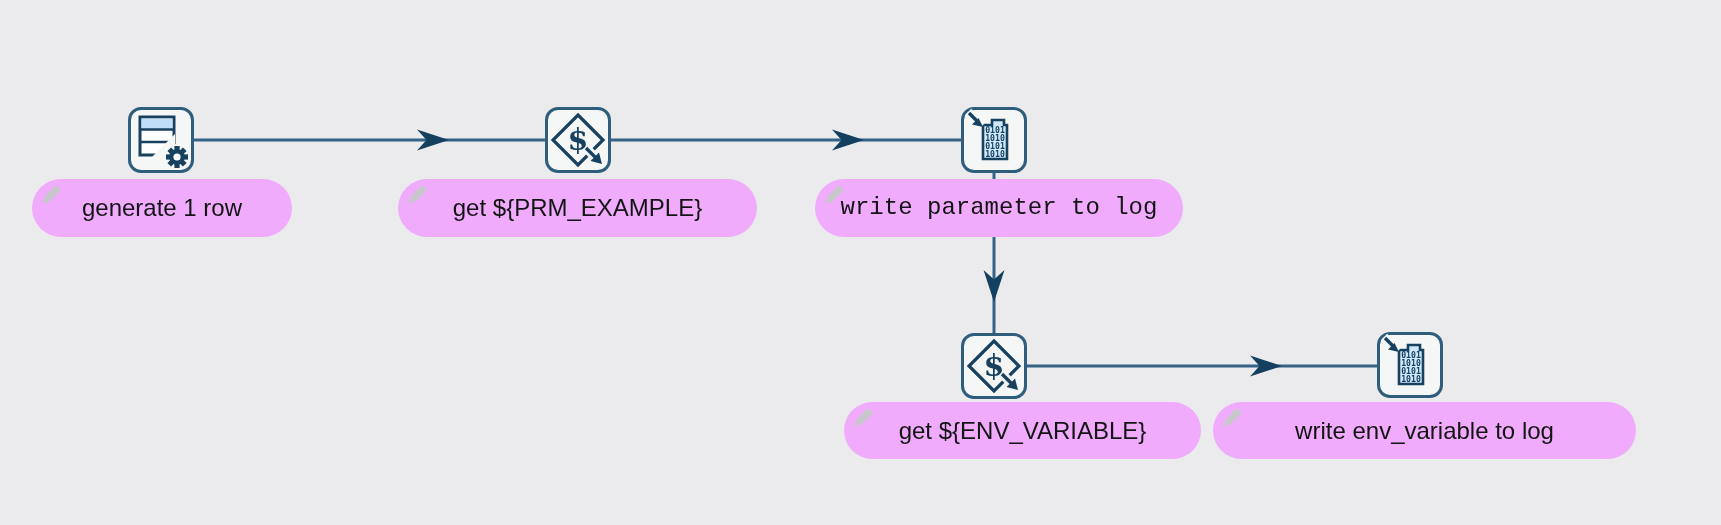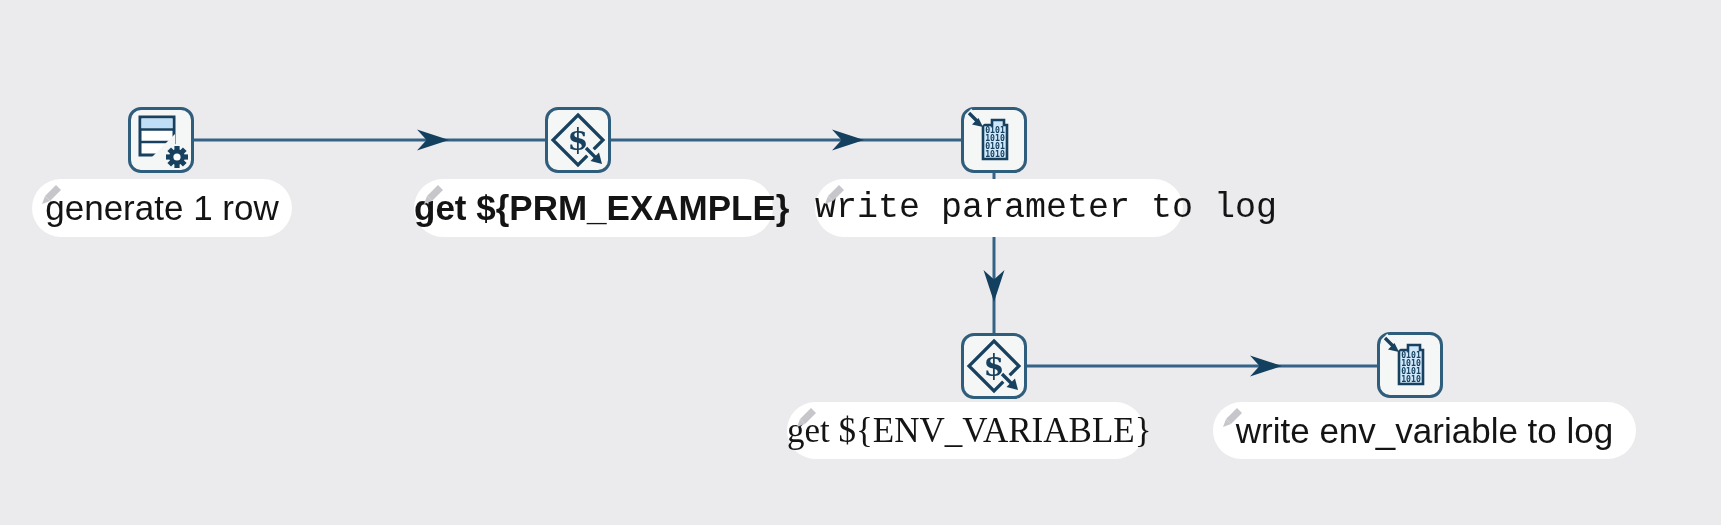--- a/index.html
+++ b/index.html
@@ -12,36 +12,36 @@
   .canvas{position:absolute;inset:0;width:1721px;height:525px;}
   svg.hops{position:absolute;left:0;top:0;z-index:1;}
   .node-icon{
     position:absolute;width:66px;height:66px;box-sizing:border-box;
     background:#f5f6f6;border:3px solid #2f5d7c;border-radius:13px;
     z-index:3;
   }
   .node-icon svg{position:absolute;left:-3px;top:-3px;}
   .pill{
     position:absolute;height:58px;border-radius:29px;
-    background:#ffffff;z-index:2;
+    background:#f0abfc;z-index:2;
     text-align:center;line-height:58px;
-    font-size:35px;color:#141414;white-space:nowrap;
+    font-size:24px;color:#141414;white-space:nowrap;
   }
   .pencil{position:absolute;left:7px;top:2px;width:28px;height:28px;z-index:4;}
   
   .n1{left:128px;top:107px;}
   .n2{left:545px;top:107px;}
   .n3{left:961px;top:107px;}
   .n4{left:961px;top:333px;}
   .n5{left:1377px;top:332px;}
   
   .p1{left:32px;top:179px;width:260px;}
-  .p2{left:414px;top:179px;width:359px;font-weight:bold;}
+  .p2{left:398px;top:179px;width:359px;}
   .p3{left:815px;top:179px;width:368px;font-family:Liberation Mono, monospace;}
-  .p4{left:787px;top:402px;width:357px;height:57px;line-height:57px;font-family:Liberation Serif, serif;}
+  .p4{left:844px;top:402px;width:357px;height:57px;line-height:57px;}
   .p5{left:1213px;top:402px;width:423px;height:57px;line-height:57px;text-align:center;}
 </style>
 </head>
 <body>
 
 <div class="canvas">
 
   <svg class="hops" width="1721" height="525" viewBox="0 0 1721 525">
     <g stroke="#356387" stroke-width="3" fill="none">
       <line x1="194" y1="140" x2="545" y2="140"></line>

